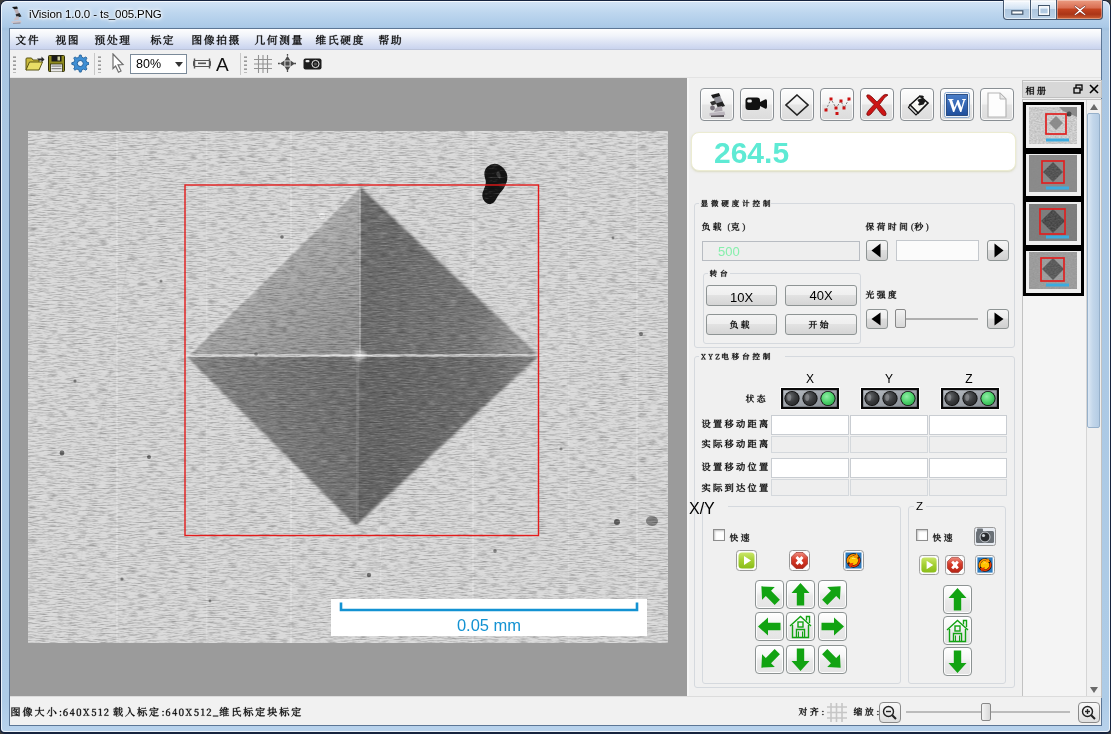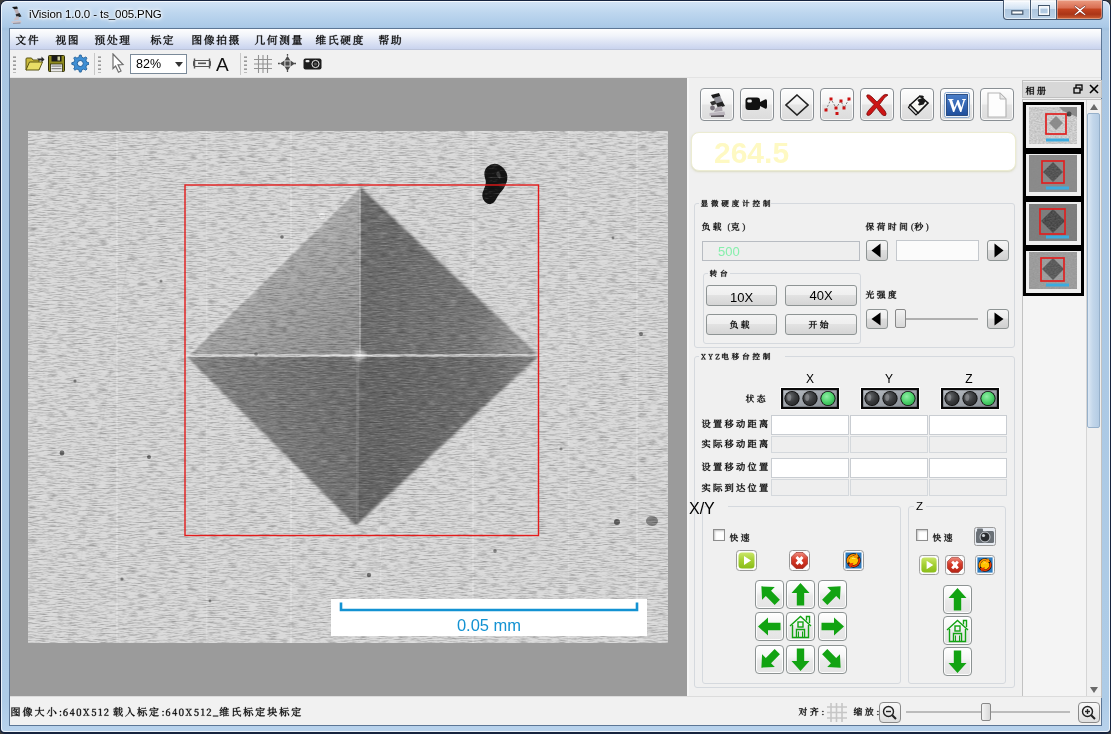--- a/index.html
+++ b/index.html
@@ -109,21 +109,21 @@
 <svg class="abs" style="left:70px;top:54px" width="19" height="19" viewBox="0 0 19 19">
 <g fill="#3f8fd4" stroke="#1c5a96" stroke-width="0.8">
 <path d="M9.5 1 L11.2 1 L11.8 3.2 L13.8 4 L15.8 2.9 L17 4.1 L15.9 6.1 L16.7 8.1 L18.9 8.7 L18.9 10.4 L16.7 11 L15.9 13 L17 15 L15.8 16.2 L13.8 15.1 L11.8 15.9 L11.2 18.1 L9.5 18.1 L8.9 15.9 L6.9 15.1 L4.9 16.2 L3.7 15 L4.8 13 L4 11 L1.8 10.4 L1.8 8.7 L4 8.1 L4.8 6.1 L3.7 4.1 L4.9 2.9 L6.9 4 L8.9 3.2 Z"></path>
 </g>
     <circle cx="10.3" cy="9.5" r="3" fill="#eef4fa" stroke="#1c5a96"></circle>
   </svg>
 <svg class="abs" style="left:109px;top:53px" width="17" height="21" viewBox="0 0 17 21">
 <path d="M4 1 L14 11.5 L9 11.8 L12 18 L9.5 19.2 L6.6 13 L4 15.5 Z" fill="#fff" stroke="#6e6e6e" stroke-width="1.2"></path>
   </svg>
 <div class="field" style="left:130px;top:54px;width:57px;height:20px;border-color:#7b8a99"></div>
-<div class="abs" style="left:136px;top:57px;font-size:12.5px;color:#000">82%</div>
+<div class="abs" style="left:136px;top:57px;font-size:12.5px;color:#000">80%</div>
 <svg class="abs" style="left:175px;top:62px" width="9" height="6">
     <path d="M0 0 L8 0 L4 5 Z" fill="#333"></path>
   </svg>
 <svg class="abs" style="left:193px;top:58px" width="18" height="11" viewBox="0 0 18 11">
 <rect x="0.5" y="2.5" width="17" height="6" rx="1.5" fill="none" stroke="#555" stroke-width="1"></rect>
 <rect x="0.8" y="0.5" width="1.4" height="10" fill="#555"></rect>
 <rect x="15.8" y="0.5" width="1.4" height="10" fill="#555"></rect>
 <rect x="5" y="4.5" width="8" height="1.6" fill="#555"></rect>
   </svg>
 <div class="abs" style="left:216px;top:54px;font-size:19px;color:#111;font-family:'Liberation Sans',sans-serif">A</div>
@@ -299,21 +299,21 @@
       <stop offset="0" stop-color="#4a7ec9"></stop>
       <stop offset="1" stop-color="#1e4e9c"></stop>
     </linearGradient>
 <text x="13" y="20" text-anchor="middle" font-family="Liberation Serif" font-weight="bold" font-size="18.5" fill="#fff">W</text>
 </svg>
 <svg class="abs" style="left:986px;top:92px" width="22" height="26" viewBox="0 0 22 26">
 <path d="M2 1 L14 1 L20 7 L20 25 L2 25 Z" fill="#fdfdfd" stroke="#b5b5b5" stroke-width="1.2"></path>
 <path d="M14 1 L14 7 L20 7 Z" fill="#e8e8e8" stroke="#b5b5b5" stroke-width="1"></path>
   </svg>
 <div class="abs" style="left:691px;top:132px;width:325px;height:39px;background:#fff;border:1px solid #ececd2;border-radius:8px;box-shadow:0 1px 2px rgba(200,200,150,.5)"></div>
-<div class="abs" style="left:714px;top:136px;font-size:30px;font-weight:bold;color:#fef9c3;font-family:'Liberation Sans',sans-serif">264.5</div>
+<div class="abs" style="left:714px;top:136px;font-size:30px;font-weight:bold;color:#5eead4;font-family:'Liberation Sans',sans-serif">264.5</div>
 <div class="gb" style="left:694px;top:203px;width:321px;height:145px"></div>
 <div class="gbl" style="left:699px;top:196px;width:72px;height:12px"></div>
 <svg style="position:absolute;left:701px;top:196.5px;overflow:visible" width="75" height="15">
     <path d="M6.4 6.8L5.6 6.5Q5.3 7.3 5.1 7.7Q5.0 8.1 4.6 8.6L4.7 8.7Q5.2 8.3 5.5 7.9Q5.7 7.6 6.1 6.9Q6.2 6.9 6.3 6.9Q6.3 6.8 6.4 6.8ZM0.5 6.5L0.4 6.6Q0.8 7.1 1.0 7.5Q1.2 7.9 1.3 8.5Q1.8 8.9 2.0 8.3Q2.2 7.8 0.5 6.5ZM6.1 8.7L5.7 9.2L4.3 9.2L4.3 6.3Q4.5 6.3 4.5 6.2Q4.6 6.2 4.6 6.1L3.8 6.0L3.8 9.2L2.7 9.2L2.7 6.3Q2.9 6.3 2.9 6.2Q3.0 6.2 3.0 6.1L2.2 6.0L2.2 9.2L-0.1 9.2L-0.0 9.4L6.6 9.4Q6.7 9.4 6.7 9.4Q6.8 9.4 6.8 9.3Q6.5 9.1 6.3 8.9Q6.1 8.7 6.1 8.7ZM5.1 3.6L5.1 4.5L1.5 4.5L1.5 3.6L5.1 3.6ZM1.5 6.1L1.5 5.8L5.1 5.8L5.1 6.2L5.2 6.2Q5.3 6.2 5.5 6.1Q5.6 6.0 5.6 6.0L5.6 3.7Q5.7 3.6 5.8 3.6Q5.9 3.6 5.9 3.5L5.3 3.0L5.0 3.3L1.5 3.3L1.0 3.1L1.0 6.2L1.1 6.2Q1.3 6.2 1.4 6.2Q1.5 6.1 1.5 6.1ZM1.5 5.6L1.5 4.7L5.1 4.7L5.1 5.6L1.5 5.6ZM12.2 3.3L11.6 2.9Q11.3 3.5 11.0 3.9Q10.7 4.3 10.2 4.9L10.3 5.0Q11.0 4.5 11.3 4.2Q11.6 3.8 11.9 3.3Q12.1 3.4 12.1 3.4Q12.2 3.3 12.2 3.3ZM14.2 5.5L13.9 5.9L12.0 5.9L12.1 6.1L14.5 6.1Q14.6 6.1 14.6 6.1Q14.6 6.1 14.7 6.0Q14.5 5.8 14.3 5.7Q14.2 5.5 14.2 5.5ZM12.4 6.7L12.4 7.5Q12.4 8.2 12.4 8.5Q12.3 8.9 11.8 9.5L11.9 9.6Q12.8 9.0 12.8 8.6Q12.8 8.1 12.8 7.5L12.8 7.0L13.7 7.0L13.7 8.4Q13.7 8.5 13.7 8.5Q13.7 8.6 13.5 8.7L13.8 9.2Q13.8 9.1 13.9 9.1Q13.9 9.1 13.9 9.0Q14.3 8.6 14.5 8.4Q14.7 8.2 14.9 8.0L14.9 7.9L14.2 8.3L14.2 7.1Q14.3 7.0 14.3 7.0Q14.4 7.0 14.4 6.9L13.9 6.5L13.7 6.8L12.9 6.8L12.4 6.5L12.4 6.7ZM14.9 3.6L14.2 3.6L14.2 5.0L13.6 5.0L13.6 3.2Q13.8 3.1 13.8 3.1Q13.9 3.1 13.9 3.0L13.2 2.9L13.2 5.0L12.6 5.0L12.6 3.8Q12.8 3.8 12.9 3.7Q12.9 3.7 12.9 3.6L12.2 3.5L12.2 4.8L11.6 4.4Q11.3 5.2 11.0 5.7Q10.7 6.2 10.2 7.0L10.3 7.1Q10.6 6.8 10.7 6.6Q10.9 6.4 11.1 6.1L11.1 9.8L11.2 9.8Q11.4 9.8 11.5 9.7Q11.6 9.7 11.6 9.6L11.6 6.0Q11.7 6.0 11.8 6.0Q11.8 6.0 11.8 5.9L11.4 5.7Q11.6 5.4 11.7 5.3Q11.8 5.1 12.0 4.9Q12.1 4.9 12.1 4.9Q12.2 4.9 12.2 4.8L12.2 5.0Q12.1 5.1 12.1 5.1Q12.1 5.1 12.0 5.2L12.5 5.4L12.7 5.3L14.2 5.3L14.2 5.5L14.3 5.5Q14.5 5.5 14.5 5.5Q14.6 5.4 14.6 5.3L14.6 3.8Q14.8 3.8 14.8 3.8Q14.9 3.8 14.9 3.6ZM16.1 3.0L15.4 2.9Q15.3 4.2 15.1 5.0Q14.9 5.7 14.5 6.7L14.7 6.7Q14.8 6.5 14.9 6.3Q15.0 6.2 15.1 5.8Q15.2 6.6 15.2 7.0Q15.3 7.3 15.5 8.0Q15.1 8.6 14.9 8.9Q14.6 9.2 13.8 9.7L13.9 9.8Q14.7 9.4 15.0 9.2Q15.3 8.9 15.7 8.4Q15.9 8.9 16.1 9.2Q16.2 9.4 16.7 9.8Q16.8 9.6 16.9 9.5Q16.9 9.5 17.1 9.5L17.2 9.4Q16.6 9.0 16.4 8.8Q16.2 8.6 15.9 8.0Q16.4 7.1 16.5 6.6Q16.6 6.1 16.7 4.8L17.0 4.8Q17.1 4.8 17.1 4.7Q17.2 4.7 17.2 4.6Q17.0 4.4 16.8 4.3Q16.6 4.1 16.6 4.1L16.3 4.5L15.5 4.5Q15.7 4.1 15.7 3.9Q15.8 3.7 15.8 3.2Q16.0 3.2 16.1 3.2Q16.1 3.1 16.1 3.0ZM15.7 7.5Q15.5 6.9 15.4 6.6Q15.3 6.2 15.2 5.5Q15.3 5.3 15.4 5.1Q15.4 5.0 15.5 4.8L16.2 4.8Q16.2 5.8 16.1 6.3Q16.0 6.8 15.7 7.5ZM24.2 7.3L24.1 7.4Q24.2 7.8 24.3 8.0Q24.4 8.1 24.6 8.4Q24.3 8.9 24.0 9.1Q23.7 9.3 22.6 9.7L22.7 9.8Q23.8 9.5 24.1 9.4Q24.5 9.2 24.9 8.7Q25.4 9.2 25.8 9.4Q26.2 9.6 27.2 9.8Q27.3 9.5 27.3 9.5Q27.4 9.4 27.6 9.3L27.6 9.2Q26.6 9.1 26.2 9.0Q25.7 8.9 25.1 8.4Q25.4 8.1 25.4 7.8Q25.5 7.6 25.5 7.1L26.7 7.1L26.7 7.5L26.7 7.5Q27.0 7.5 27.0 7.5Q27.1 7.4 27.1 7.4L27.1 4.8Q27.3 4.8 27.3 4.8Q27.4 4.8 27.4 4.7L26.9 4.3L26.6 4.6L25.6 4.6L25.6 3.7L27.4 3.7Q27.5 3.7 27.6 3.7Q27.6 3.7 27.6 3.6Q27.4 3.4 27.2 3.2Q27.0 3.0 27.0 3.0L26.6 3.5L23.4 3.5L23.5 3.7L25.1 3.7L25.1 4.6L24.1 4.6L23.6 4.4L23.6 7.6L23.7 7.6Q23.9 7.6 24.0 7.5Q24.1 7.5 24.1 7.5L24.1 7.1L25.1 7.1Q25.0 7.5 25.0 7.7Q24.9 7.9 24.8 8.2Q24.5 7.9 24.4 7.8Q24.3 7.7 24.2 7.3ZM24.1 6.0L25.1 6.0L25.1 6.4L25.1 6.9L24.1 6.9L24.1 6.0ZM26.7 6.0L26.7 6.9L25.6 6.9Q25.6 6.8 25.6 6.7Q25.6 6.6 25.6 6.4L25.6 6.0L26.7 6.0ZM24.1 5.7L24.1 4.8L25.1 4.8L25.1 5.7L24.1 5.7ZM26.7 5.7L25.6 5.7L25.6 4.8L26.7 4.8L26.7 5.7ZM20.6 3.5L20.7 3.8L21.6 3.8Q21.4 5.0 21.2 5.6Q21.1 6.3 20.5 7.2L20.6 7.3Q20.9 7.1 21.0 6.9Q21.1 6.7 21.2 6.4L21.2 9.3L21.3 9.3Q21.5 9.3 21.6 9.3Q21.7 9.2 21.7 9.2L21.7 8.5L22.6 8.5L22.6 9.0L22.7 9.0Q22.8 9.0 23.0 9.0Q23.1 8.9 23.1 8.9L23.1 5.8Q23.2 5.8 23.3 5.8Q23.4 5.7 23.4 5.7L22.8 5.2L22.6 5.5L21.8 5.5L21.7 5.5Q21.9 4.9 21.9 4.7Q22.0 4.4 22.1 3.8L23.2 3.8Q23.3 3.8 23.4 3.7Q23.4 3.7 23.4 3.6Q23.2 3.4 23.0 3.3Q22.8 3.1 22.8 3.1L22.4 3.5L20.6 3.5ZM22.6 5.7L22.6 8.3L21.7 8.3L21.7 5.7L22.6 5.7ZM34.1 2.8L34.0 2.8Q34.3 3.1 34.4 3.3Q34.6 3.5 34.7 3.8Q35.2 4.1 35.4 3.6Q35.6 3.0 34.1 2.8ZM37.2 3.4L36.9 3.9L32.3 3.9L31.8 3.6L31.8 5.8Q31.8 7.1 31.7 7.8Q31.7 8.6 31.0 9.7L31.1 9.8Q32.2 8.7 32.2 7.8Q32.2 7.0 32.2 5.8L32.2 4.1L37.7 4.1Q37.8 4.1 37.8 4.1Q37.9 4.0 37.9 4.0Q37.7 3.7 37.4 3.6Q37.2 3.4 37.2 3.4ZM36.0 7.2L32.8 7.2L32.9 7.4L33.5 7.4Q33.7 7.9 33.9 8.1Q34.1 8.3 34.5 8.7Q33.8 9.1 33.3 9.3Q32.8 9.4 31.8 9.7L31.8 9.8Q33.0 9.6 33.5 9.5Q34.0 9.4 34.9 8.9Q35.6 9.4 36.0 9.5Q36.5 9.6 37.6 9.8Q37.6 9.5 37.7 9.5Q37.8 9.4 38.0 9.3L38.0 9.2Q37.0 9.2 36.5 9.1Q36.0 9.0 35.3 8.7Q35.8 8.3 36.0 8.1Q36.2 7.9 36.6 7.4Q36.8 7.4 36.8 7.4Q36.9 7.4 36.9 7.3L36.4 6.8L36.0 7.2ZM36.0 7.4Q35.7 7.8 35.5 8.0Q35.3 8.2 34.9 8.5Q34.4 8.2 34.2 8.0Q34.0 7.8 33.7 7.4L36.0 7.4ZM34.3 4.4L33.6 4.3L33.6 5.1L32.4 5.1L32.5 5.3L33.6 5.3L33.6 6.9L33.7 6.9Q33.9 6.9 34.0 6.9Q34.1 6.8 34.1 6.8L34.1 6.5L35.7 6.5L35.7 6.8L35.8 6.8Q36.0 6.8 36.1 6.8Q36.2 6.7 36.2 6.7L36.2 5.3L37.5 5.3Q37.6 5.3 37.7 5.3Q37.7 5.3 37.7 5.2Q37.5 5.0 37.3 4.8Q37.1 4.7 37.1 4.7L36.8 5.1L36.2 5.1L36.2 4.6Q36.3 4.6 36.4 4.5Q36.4 4.5 36.4 4.4L35.7 4.3L35.7 5.1L34.1 5.1L34.1 4.6Q34.3 4.6 34.3 4.5Q34.3 4.5 34.3 4.4ZM35.7 5.3L35.7 6.3L34.1 6.3L34.1 5.3L35.7 5.3ZM42.3 2.9L42.2 3.0Q42.5 3.3 42.8 3.6Q43.0 3.9 43.2 4.4Q43.7 4.8 43.9 4.2Q44.1 3.6 42.3 2.9ZM43.1 5.2Q43.2 5.2 43.3 5.2Q43.3 5.1 43.4 5.1L42.9 4.7L42.6 4.9L41.4 4.9L41.5 5.1L42.6 5.1L42.6 8.4Q42.6 8.6 42.6 8.6Q42.6 8.6 42.4 8.7L42.7 9.4Q42.7 9.3 42.8 9.3Q42.8 9.2 42.9 9.1Q43.5 8.6 43.8 8.4Q44.1 8.1 44.5 7.8L44.4 7.8Q43.9 8.0 43.7 8.1Q43.5 8.3 43.1 8.5L43.1 5.2ZM46.5 3.0L45.7 2.9L45.7 5.6L43.7 5.6L43.8 5.8L45.7 5.8L45.7 9.8L45.8 9.8Q46.0 9.8 46.1 9.7Q46.2 9.7 46.2 9.6L46.2 5.8L48.2 5.8Q48.3 5.8 48.3 5.8Q48.3 5.8 48.4 5.7Q48.1 5.5 47.9 5.3Q47.7 5.1 47.7 5.1L47.3 5.6L46.2 5.6L46.2 3.2Q46.4 3.2 46.5 3.1Q46.5 3.1 46.5 3.0ZM56.3 5.0L55.6 4.7Q55.2 5.5 55.0 5.8Q54.7 6.2 54.2 6.6L54.3 6.7Q54.9 6.4 55.2 6.1Q55.5 5.8 56.0 5.1Q56.1 5.1 56.2 5.1Q56.2 5.1 56.3 5.0ZM55.8 2.9L55.7 2.9Q56.0 3.2 56.1 3.4Q56.3 3.7 56.3 4.0Q56.8 4.4 57.0 3.9Q57.2 3.4 55.8 2.9ZM54.7 3.8L54.6 3.8Q54.6 4.2 54.6 4.4Q54.5 4.6 54.3 4.8Q54.2 4.9 54.2 5.0Q54.1 5.1 54.2 5.2Q54.3 5.4 54.4 5.4Q54.6 5.3 54.7 5.2Q54.8 5.0 54.8 4.9Q54.9 4.7 54.8 4.4L57.9 4.4L57.7 5.3Q57.4 5.1 57.3 5.0Q57.1 4.9 56.7 4.7L56.6 4.8Q57.1 5.2 57.4 5.6Q57.7 5.9 57.9 6.4Q58.4 6.7 58.5 6.4Q58.7 6.0 57.7 5.3L57.8 5.3Q58.0 5.1 58.1 4.9Q58.3 4.7 58.5 4.5Q58.6 4.5 58.7 4.5Q58.7 4.4 58.8 4.4L58.2 3.9L57.9 4.2L54.8 4.2Q54.8 4.1 54.8 4.0Q54.8 3.9 54.7 3.8ZM57.7 6.4L57.3 6.9L54.6 6.9L54.6 7.1L56.1 7.1L56.1 9.3L54.0 9.3L54.0 9.5L58.5 9.5Q58.7 9.5 58.7 9.5Q58.7 9.5 58.8 9.4Q58.5 9.1 58.3 9.0Q58.1 8.8 58.1 8.8L57.7 9.3L56.6 9.3L56.6 7.1L58.1 7.1Q58.2 7.1 58.3 7.1Q58.3 7.1 58.3 7.0Q58.1 6.7 57.9 6.6Q57.7 6.4 57.7 6.4ZM53.8 4.2L53.5 4.6L53.3 4.6L53.3 3.2Q53.5 3.1 53.6 3.1Q53.6 3.1 53.6 3.0L52.9 2.9L52.9 4.6L51.8 4.6L51.8 4.8L52.9 4.8L52.9 6.4Q52.3 6.6 52.1 6.7Q51.9 6.8 51.7 6.8L52.0 7.5Q52.1 7.4 52.1 7.4Q52.1 7.3 52.1 7.3L52.9 6.8L52.9 9.0Q52.9 9.1 52.8 9.1Q52.8 9.1 52.7 9.1Q52.5 9.1 52.2 9.1Q51.8 9.1 51.8 9.1L51.8 9.2Q52.1 9.2 52.2 9.3Q52.3 9.3 52.4 9.4Q52.5 9.5 52.5 9.6Q52.6 9.6 52.6 9.8Q53.3 9.7 53.3 9.6Q53.3 9.4 53.3 9.0L53.3 6.6L54.4 5.9L54.4 5.8L53.3 6.2L53.3 4.8L54.2 4.8Q54.3 4.8 54.3 4.8Q54.4 4.8 54.4 4.7Q54.2 4.5 54.0 4.3Q53.8 4.2 53.8 4.2ZM66.9 3.5L66.9 8.3L67.0 8.3Q67.2 8.3 67.3 8.2Q67.4 8.2 67.4 8.1L67.4 3.8Q67.6 3.8 67.6 3.8Q67.6 3.7 67.6 3.6L66.9 3.5ZM68.3 3.0L68.3 9.0Q68.3 9.1 68.3 9.2Q68.2 9.2 68.1 9.2Q68.0 9.2 67.6 9.2Q67.2 9.1 67.2 9.1L67.2 9.3Q67.6 9.3 67.6 9.3Q67.7 9.4 67.8 9.4Q67.9 9.5 68.0 9.6Q68.0 9.6 68.0 9.8Q68.7 9.7 68.7 9.6Q68.7 9.5 68.7 9.1L68.7 3.3Q68.9 3.3 69.0 3.3Q69.0 3.2 69.0 3.1L68.3 3.0ZM62.6 6.5L62.6 9.3L62.7 9.3Q62.9 9.3 63.0 9.2Q63.1 9.2 63.1 9.1L63.1 6.7L64.1 6.7L64.1 9.8L64.2 9.8Q64.4 9.8 64.5 9.7Q64.6 9.7 64.6 9.6L64.6 6.7L65.6 6.7L65.6 8.5Q65.6 8.6 65.6 8.6Q65.6 8.6 65.5 8.6Q65.4 8.6 65.2 8.6Q65.0 8.6 65.0 8.6L65.0 8.7Q65.2 8.8 65.2 8.8Q65.3 8.8 65.4 8.9Q65.4 9.0 65.4 9.1Q65.5 9.1 65.5 9.3Q66.0 9.2 66.0 9.1Q66.1 9.0 66.1 8.6L66.1 6.8Q66.2 6.8 66.3 6.8Q66.4 6.7 66.4 6.7L65.8 6.2L65.5 6.5L64.6 6.5L64.6 5.6L66.4 5.6Q66.5 5.6 66.6 5.6Q66.6 5.6 66.6 5.5Q66.4 5.3 66.2 5.1Q66.0 5.0 66.0 5.0L65.6 5.4L64.6 5.4L64.6 4.4L66.2 4.4Q66.3 4.4 66.3 4.4Q66.4 4.3 66.4 4.3Q66.1 4.0 65.9 3.9Q65.7 3.7 65.7 3.7L65.4 4.2L64.6 4.2L64.6 3.2Q64.7 3.2 64.8 3.1Q64.8 3.1 64.8 3.0L64.1 2.9L64.1 4.2L63.2 4.2Q63.3 3.9 63.3 3.8Q63.4 3.7 63.5 3.5Q63.6 3.5 63.7 3.5Q63.7 3.4 63.8 3.4L63.0 3.1Q62.9 3.9 62.7 4.3Q62.6 4.6 62.3 5.1L62.4 5.2Q62.6 5.0 62.7 4.8Q62.9 4.7 63.1 4.4L64.1 4.4L64.1 5.4L62.1 5.4L62.2 5.6L64.1 5.6L64.1 6.5L63.1 6.5L62.6 6.3L62.6 6.5Z" fill="#000" stroke="#000" stroke-width="0.35"></path>
   </svg>
 <svg style="position:absolute;left:702px;top:219.5px;overflow:visible" width="47" height="16">
     <path d="M4.3 8.6L4.3 8.7Q5.2 9.1 5.9 9.6Q6.6 10.0 7.3 10.6Q8.1 10.8 8.0 10.0Q8.0 9.2 4.3 8.6ZM4.6 6.1L3.7 5.8Q3.6 8.2 3.5 8.9Q3.4 9.5 -0.1 10.5L-0.0 10.7Q3.9 9.8 4.0 9.1Q4.1 8.4 4.3 6.2Q4.5 6.2 4.5 6.2Q4.6 6.2 4.6 6.1ZM1.9 8.7L1.9 5.4L6.0 5.4L6.0 8.7L6.1 8.7Q6.2 8.7 6.4 8.6Q6.5 8.6 6.5 8.5L6.5 5.4Q6.7 5.4 6.7 5.4Q6.8 5.3 6.8 5.3L6.2 4.8L5.9 5.1L4.2 5.1Q4.7 4.7 4.9 4.4Q5.1 4.1 5.5 3.8Q5.6 3.8 5.7 3.8Q5.7 3.7 5.8 3.7L5.1 3.1L4.7 3.4L2.5 3.4Q2.7 3.2 2.7 3.1Q2.8 3.1 2.9 2.9Q3.1 2.9 3.1 2.9Q3.2 2.8 3.2 2.8L2.3 2.5Q1.8 3.7 1.3 4.4Q0.9 5.1 -0.0 5.8L0.1 6.0Q0.5 5.7 0.7 5.5Q0.9 5.3 1.3 4.9L1.3 8.8L1.4 8.8Q1.6 8.8 1.8 8.8Q1.9 8.7 1.9 8.7ZM2.4 3.7L4.7 3.7Q4.5 4.1 4.4 4.4Q4.3 4.7 4.0 5.1L1.9 5.1L1.4 4.8Q1.7 4.5 1.9 4.3Q2.1 4.1 2.4 3.7ZM17.1 2.8L17.0 2.8Q17.4 3.1 17.7 3.4Q17.9 3.6 18.1 4.1Q18.7 4.3 18.8 3.8Q19.0 3.2 17.1 2.8ZM13.6 5.5L12.8 5.2Q12.7 5.4 12.6 5.6Q12.6 5.8 12.4 6.2L11.2 6.2L11.2 6.4L12.3 6.4Q12.1 6.8 12.0 7.0Q11.9 7.2 11.8 7.5Q11.6 7.5 11.6 7.5Q11.5 7.6 11.4 7.6L12.0 8.0L12.2 7.8L13.3 7.8L13.3 8.7Q12.4 8.8 12.0 8.9Q11.6 8.9 11.1 8.9L11.5 9.7Q11.6 9.7 11.6 9.7Q11.6 9.6 11.7 9.5L13.3 9.2L13.3 10.6L13.4 10.6Q13.7 10.6 13.7 10.5Q13.8 10.5 13.8 10.4L13.8 9.0L15.6 8.6L15.6 8.5L13.8 8.7L13.8 7.8L15.3 7.8Q15.5 7.8 15.5 7.8Q15.6 7.8 15.6 7.7Q15.3 7.4 15.1 7.3Q14.9 7.1 14.9 7.1L14.5 7.6L13.8 7.6L13.8 6.9Q14.0 6.9 14.1 6.8Q14.1 6.8 14.1 6.7L13.3 6.6L13.3 7.6L12.3 7.6Q12.5 7.2 12.6 7.0Q12.7 6.8 12.8 6.4L15.3 6.4Q15.5 6.4 15.5 6.4Q15.5 6.4 15.6 6.3Q15.3 6.0 15.1 5.9Q14.9 5.7 14.9 5.7L14.5 6.2L13.0 6.2L13.2 5.6Q13.4 5.6 13.5 5.6Q13.5 5.6 13.6 5.5ZM18.3 4.4L17.9 4.9L16.5 4.9Q16.5 4.3 16.5 4.0Q16.5 3.6 16.5 3.0Q16.7 3.0 16.7 3.0Q16.8 2.9 16.8 2.8L15.9 2.6Q15.9 3.4 16.0 3.8Q16.0 4.2 16.0 4.9L13.6 4.9L13.6 4.0L15.2 4.0Q15.3 4.0 15.3 3.9Q15.4 3.9 15.4 3.8Q15.2 3.6 15.0 3.4Q14.7 3.2 14.7 3.2L14.4 3.7L13.6 3.7L13.6 2.9Q13.8 2.9 13.8 2.9Q13.9 2.8 13.9 2.7L13.0 2.6L13.0 3.7L11.4 3.7L11.5 4.0L13.0 4.0L13.0 4.9L11.0 4.9L11.1 5.1L16.0 5.1Q16.1 6.5 16.2 7.1Q16.3 7.7 16.7 8.6Q16.2 9.4 15.8 9.7Q15.5 10.0 14.6 10.4L14.7 10.6Q15.6 10.2 16.0 9.9Q16.3 9.7 16.9 9.0Q17.2 9.5 17.4 9.7Q17.6 9.9 18.1 10.3Q18.4 10.5 18.7 10.6Q18.9 10.7 19.1 10.5Q19.2 10.4 19.1 10.3Q19.1 10.3 18.9 10.0L19.0 8.7L18.9 8.7Q18.8 9.0 18.7 9.2Q18.7 9.4 18.6 9.7Q18.5 9.8 18.5 9.8Q18.4 9.8 18.3 9.7Q17.9 9.5 17.7 9.3Q17.6 9.1 17.3 8.6Q17.9 7.8 18.1 7.4Q18.3 7.0 18.6 6.2Q18.9 6.2 18.9 6.1Q18.9 6.1 19.0 6.0L18.1 5.7Q17.9 6.5 17.7 7.0Q17.6 7.4 17.1 8.1Q16.8 7.3 16.7 6.8Q16.6 6.3 16.5 5.1L18.9 5.1Q19.0 5.1 19.0 5.1Q19.0 5.1 19.1 5.0Q18.8 4.7 18.6 4.5Q18.3 4.4 18.3 4.4ZM26.5 7.5Q26.5 6.0 26.7 5.5Q26.9 4.9 27.9 3.5L27.8 3.3Q26.5 4.6 26.3 5.2Q26.0 5.9 26.0 7.5Q26.0 9.1 26.3 9.7Q26.5 10.4 27.8 11.6L27.9 11.5Q26.9 10.0 26.7 9.5Q26.5 9.0 26.5 7.5ZM30.6 5.1L30.6 7.9L30.7 7.9Q30.9 7.9 31.0 7.8Q31.2 7.8 31.2 7.7L31.2 7.4L32.0 7.4Q31.8 9.0 31.5 9.4Q31.1 9.9 29.2 10.5L29.3 10.6Q31.5 10.1 31.9 9.7Q32.4 9.2 32.6 7.4L33.7 7.4L33.7 9.8Q33.7 10.3 33.7 10.3Q33.8 10.4 34.5 10.4L35.5 10.4Q37.0 10.4 37.1 10.4Q37.2 10.3 37.2 10.0Q37.2 9.9 37.2 9.9Q37.2 9.9 37.0 9.8L37.0 8.6L36.8 8.6Q36.7 9.1 36.7 9.4Q36.6 9.6 36.6 9.8Q36.5 9.8 36.5 9.9Q36.5 9.9 36.4 9.9Q36.3 9.9 36.1 9.9Q35.9 9.9 35.5 9.9L34.6 9.9Q34.3 9.9 34.2 9.9Q34.2 9.9 34.2 9.7L34.2 7.4L35.2 7.4L35.2 7.8L35.3 7.8Q35.5 7.8 35.6 7.8Q35.7 7.7 35.8 7.6L35.8 5.5Q35.9 5.4 36.0 5.4Q36.1 5.3 36.1 5.3L35.4 4.7L35.1 5.1L33.4 5.1L33.4 4.0L36.8 4.0Q36.9 4.0 37.0 3.9Q37.0 3.9 37.0 3.8Q36.7 3.6 36.5 3.4Q36.2 3.2 36.2 3.2L35.8 3.7L33.4 3.7L33.4 2.9Q33.7 2.9 33.7 2.8Q33.8 2.8 33.8 2.7L32.9 2.6L32.9 3.7L29.4 3.7L29.5 4.0L32.9 4.0L32.9 5.1L31.2 5.1L30.6 4.8L30.6 5.1ZM35.2 7.1L31.2 7.1L31.2 5.3L35.2 5.3L35.2 7.1ZM42.1 7.5Q42.1 9.0 42.0 9.5Q41.8 10.0 40.7 11.5L40.9 11.6Q42.1 10.4 42.4 9.7Q42.7 9.1 42.7 7.5Q42.7 5.9 42.4 5.2Q42.1 4.6 40.9 3.3L40.7 3.5Q41.8 4.9 42.0 5.5Q42.1 6.0 42.1 7.5Z" fill="#000" stroke="#000" stroke-width="0.35"></path>
   </svg>
 <div class="dfield" style="left:702px;top:241px;width:158px;height:20px;border-color:#b8bcc2"></div>
 <div class="abs" style="left:718px;top:244px;font-size:13px;color:#86efac">500</div>

